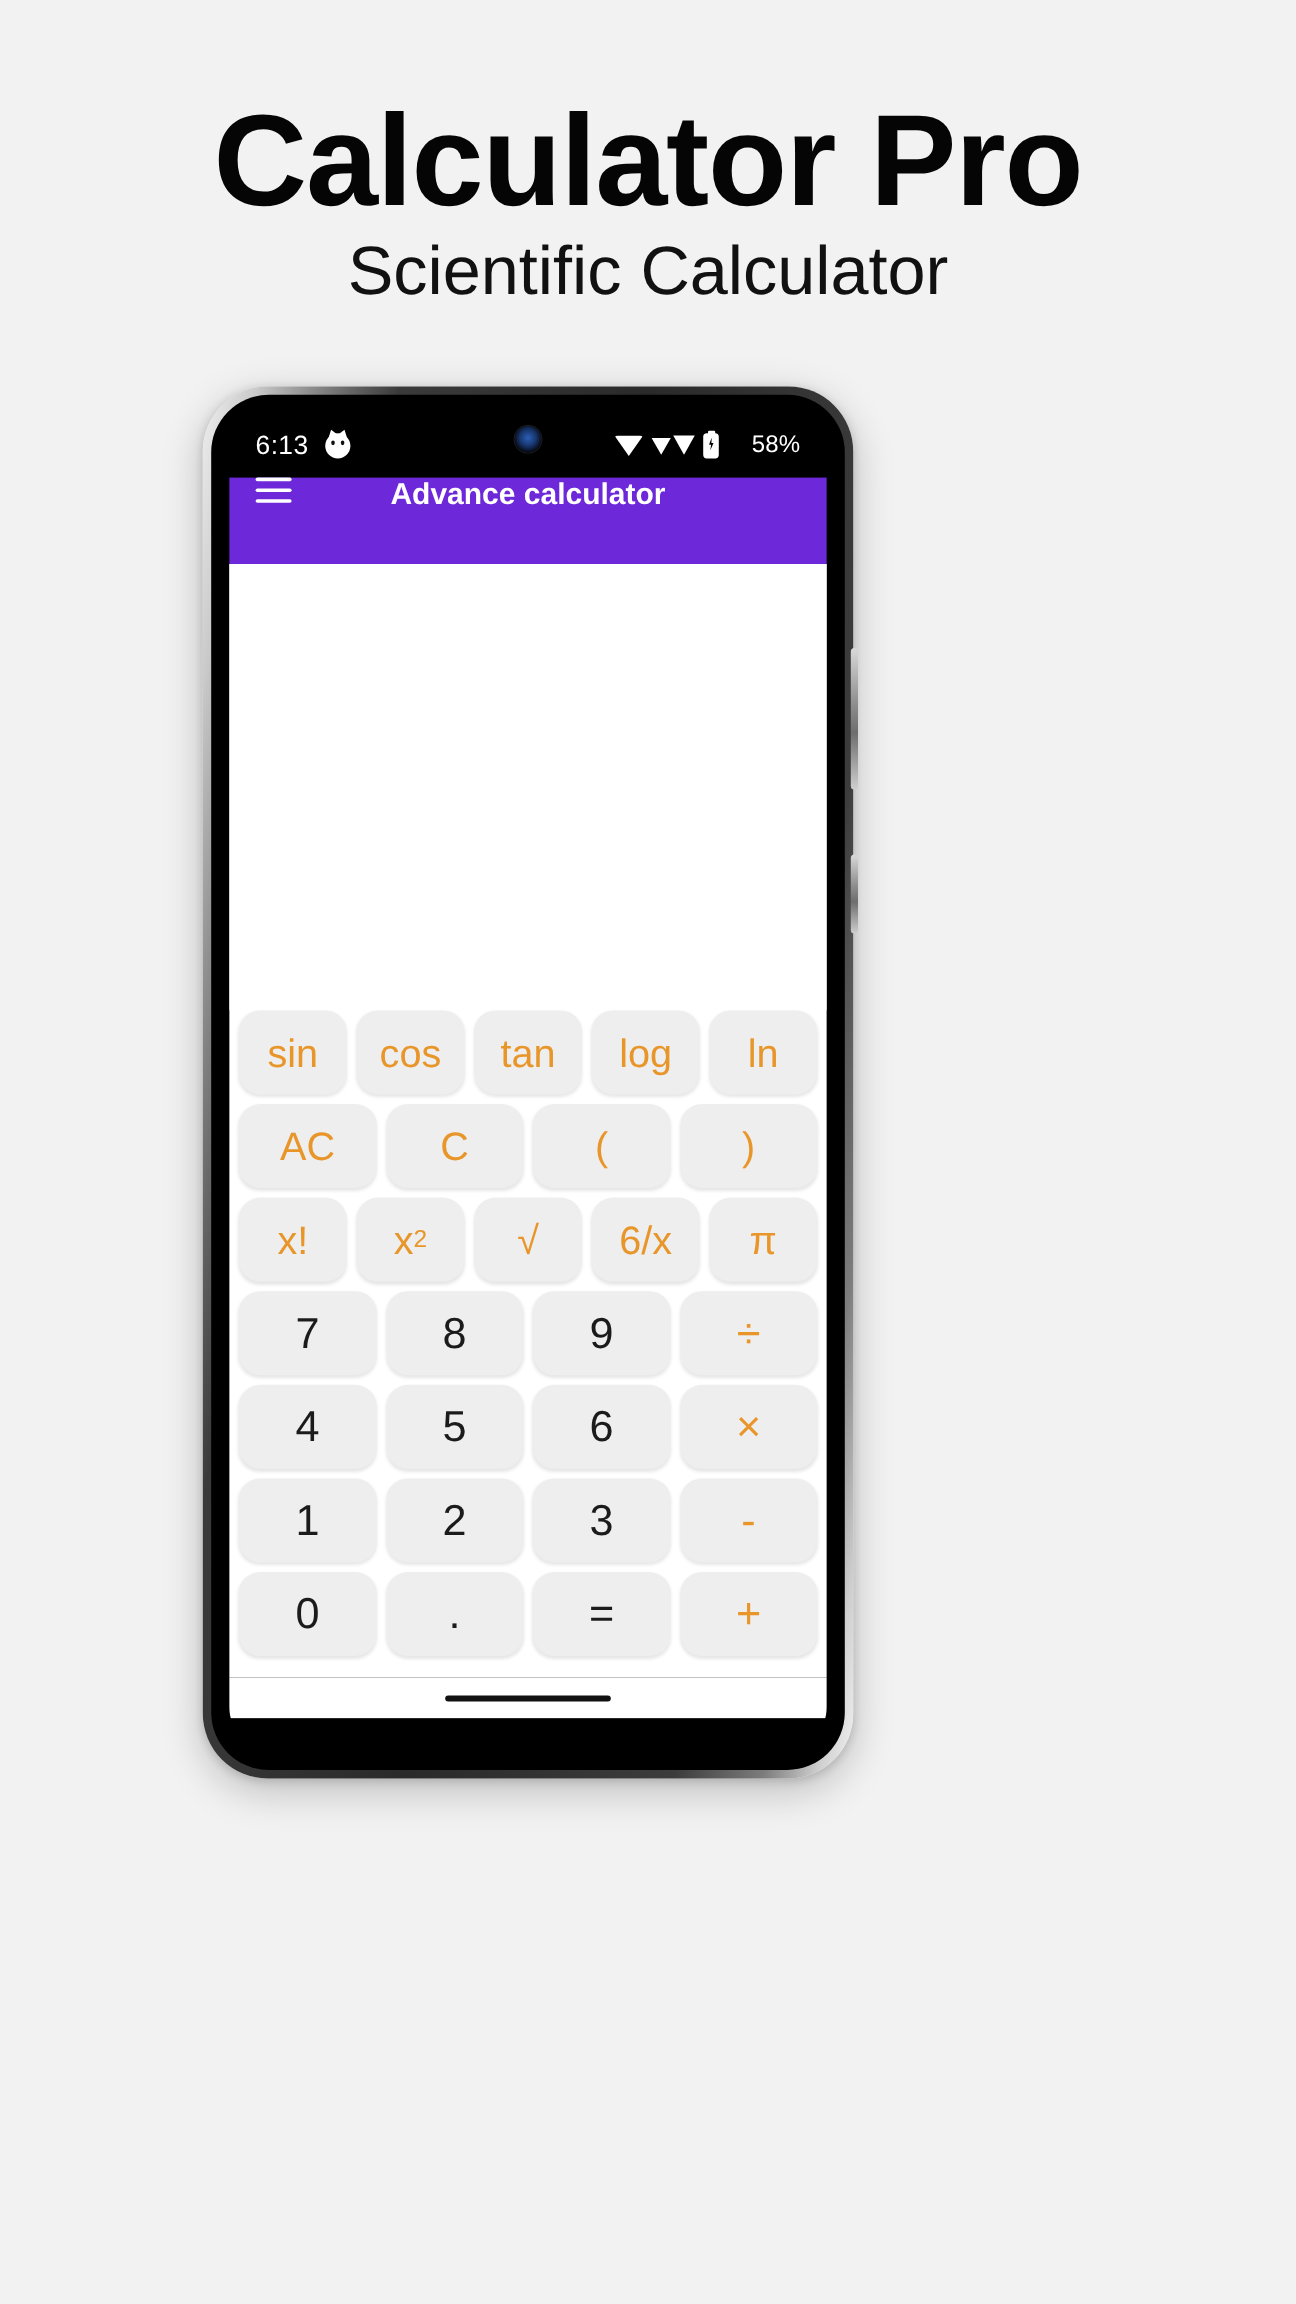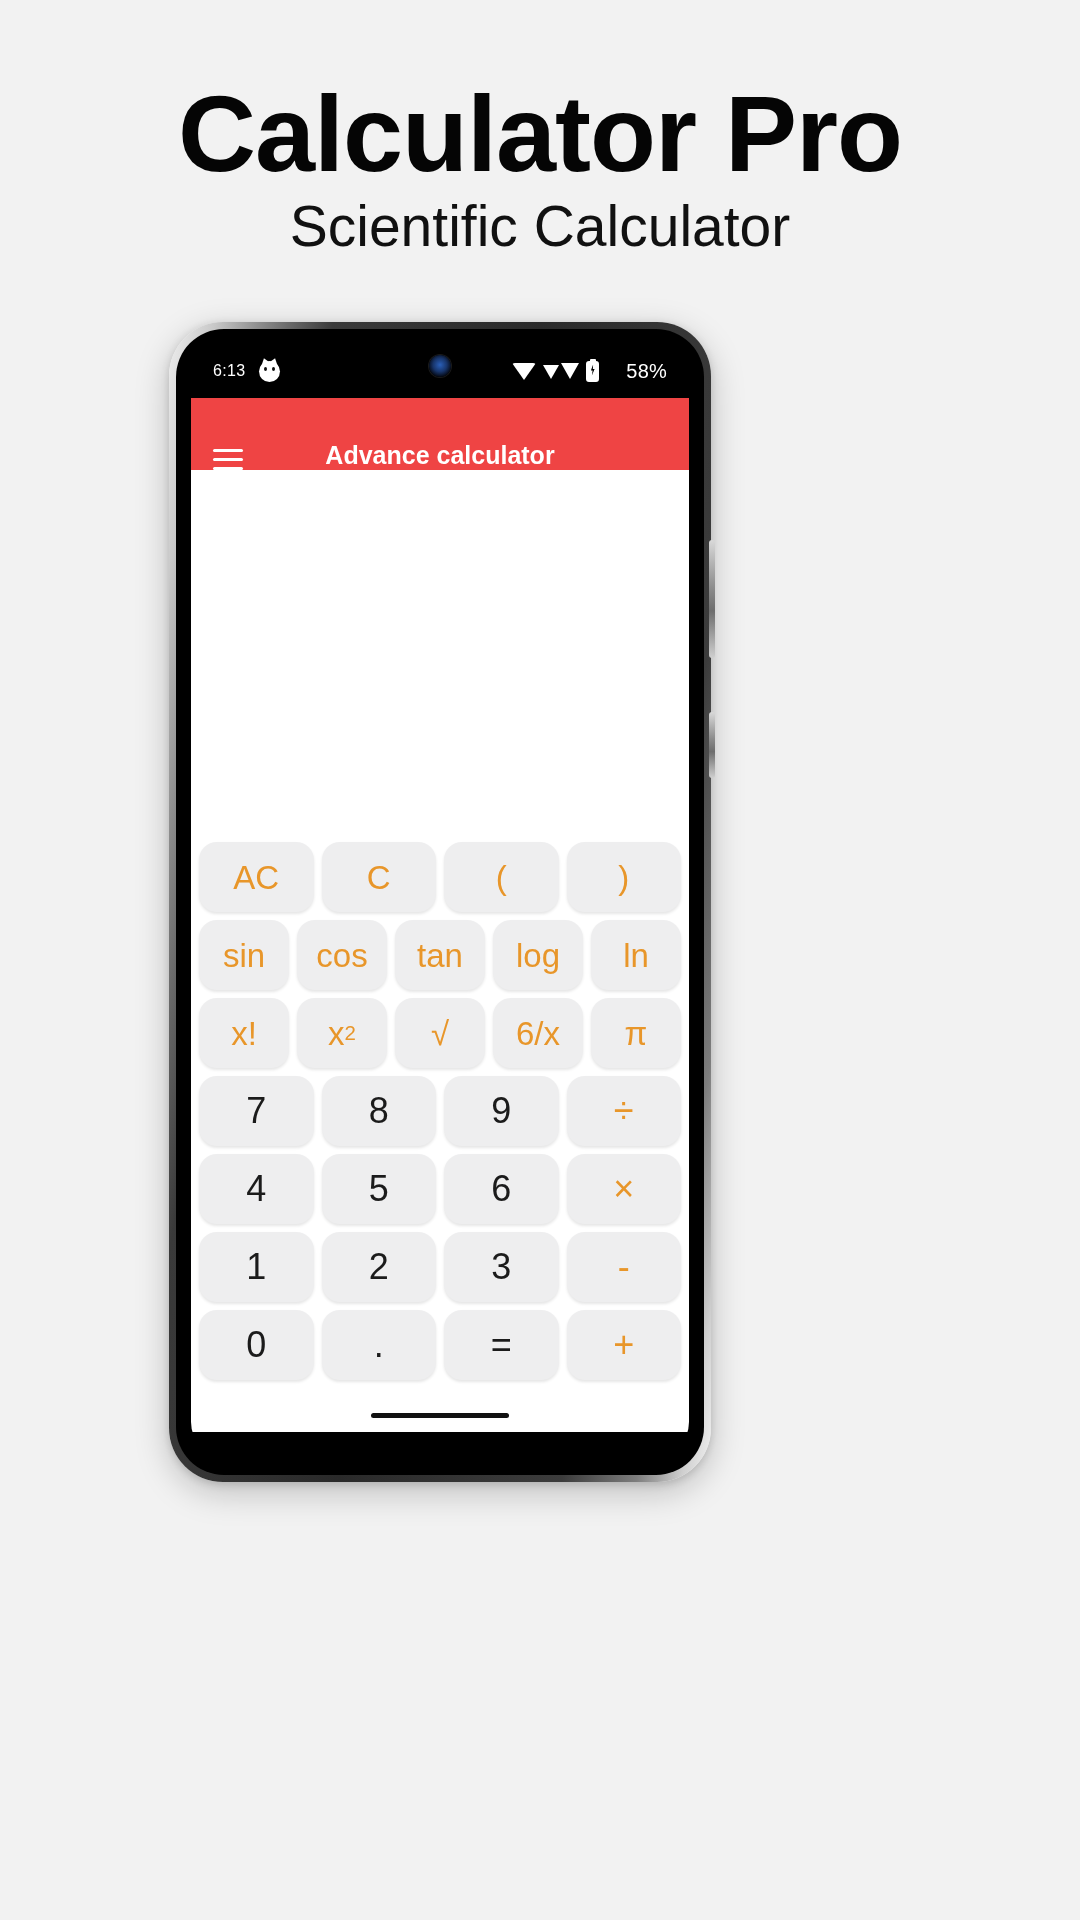--- a/index.html
+++ b/index.html
@@ -83,21 +83,21 @@
     position:relative;
     height:54px;
     flex:0 0 54px;
     background:#000;
     display:flex;
     align-items:center;
     padding:0 22px;
     color:#fff;
   }
   .sb-time{
-    font-size:16px;
+    font-size:22px;
     font-weight:500;
     letter-spacing:.3px;
   }
   .sb-appicon{
     margin-left:14px;
     width:21px; height:21px;
     border-radius:50%;
     background:#fff;
     position:relative;
     flex:0 0 auto;
@@ -175,23 +175,23 @@
   .sb-batt-pct{
     font-size:20px;
     font-weight:500;
     letter-spacing:.2px;
     margin-left:20px;
   }
 
   
   .appbar{
     flex:0 0 72px;
-    background:#ef4444;
-    display:flex;
-    align-items:flex-end;
+    background:#6d28d9;
+    display:flex;
+    align-items:flex-start;
     position:relative;
     padding:0 22px;
   }
   .hamburger{
     width:30px;
     display:flex; flex-direction:column; gap:6px;
     cursor:pointer;
   }
   .hamburger span{
     display:block; height:3px; width:100%;
@@ -335,31 +335,31 @@
           <div class="appbar-title">Advance calculator</div>
         </div>
 
         <div class="calc-body">
           <div class="display">
             <div class="display-expr"></div>
             <div class="display-result"></div>
           </div>
           <div class="keypad" id="keypad">
               <div class="krow">
-                <button class="key fn">AC</button>
-                <button class="key fn">C</button>
-                <button class="key fn">(</button>
-                <button class="key fn">)</button>
-              </div>
-              <div class="krow">
                 <button class="key fn">sin</button>
                 <button class="key fn">cos</button>
                 <button class="key fn">tan</button>
                 <button class="key fn">log</button>
                 <button class="key fn">ln</button>
+              </div>
+              <div class="krow">
+                <button class="key fn">AC</button>
+                <button class="key fn">C</button>
+                <button class="key fn">(</button>
+                <button class="key fn">)</button>
               </div>
               <div class="krow">
                 <button class="key fn">x!</button>
                 <button class="key fn">x<sup>2</sup></button>
                 <button class="key fn">√</button>
                 <button class="key fn">6/x</button>
                 <button class="key fn">π</button>
               </div>
               <div class="krow">
                 <button class="key num">7</button>

